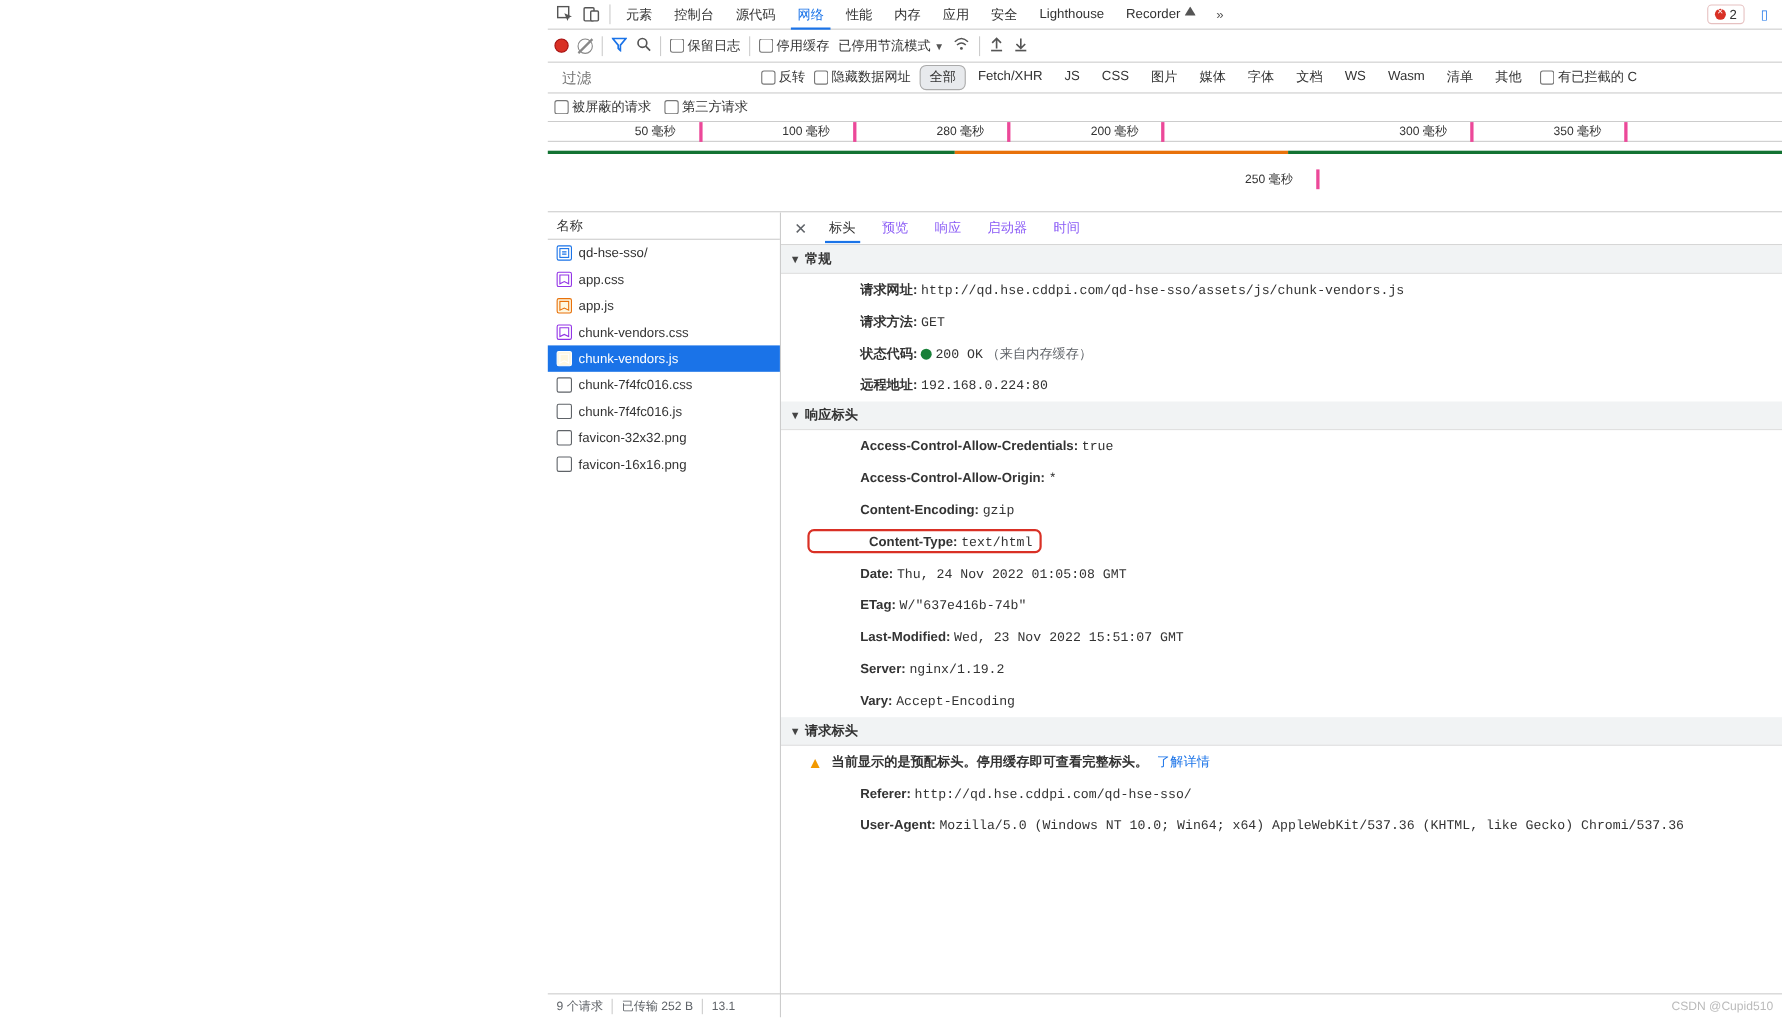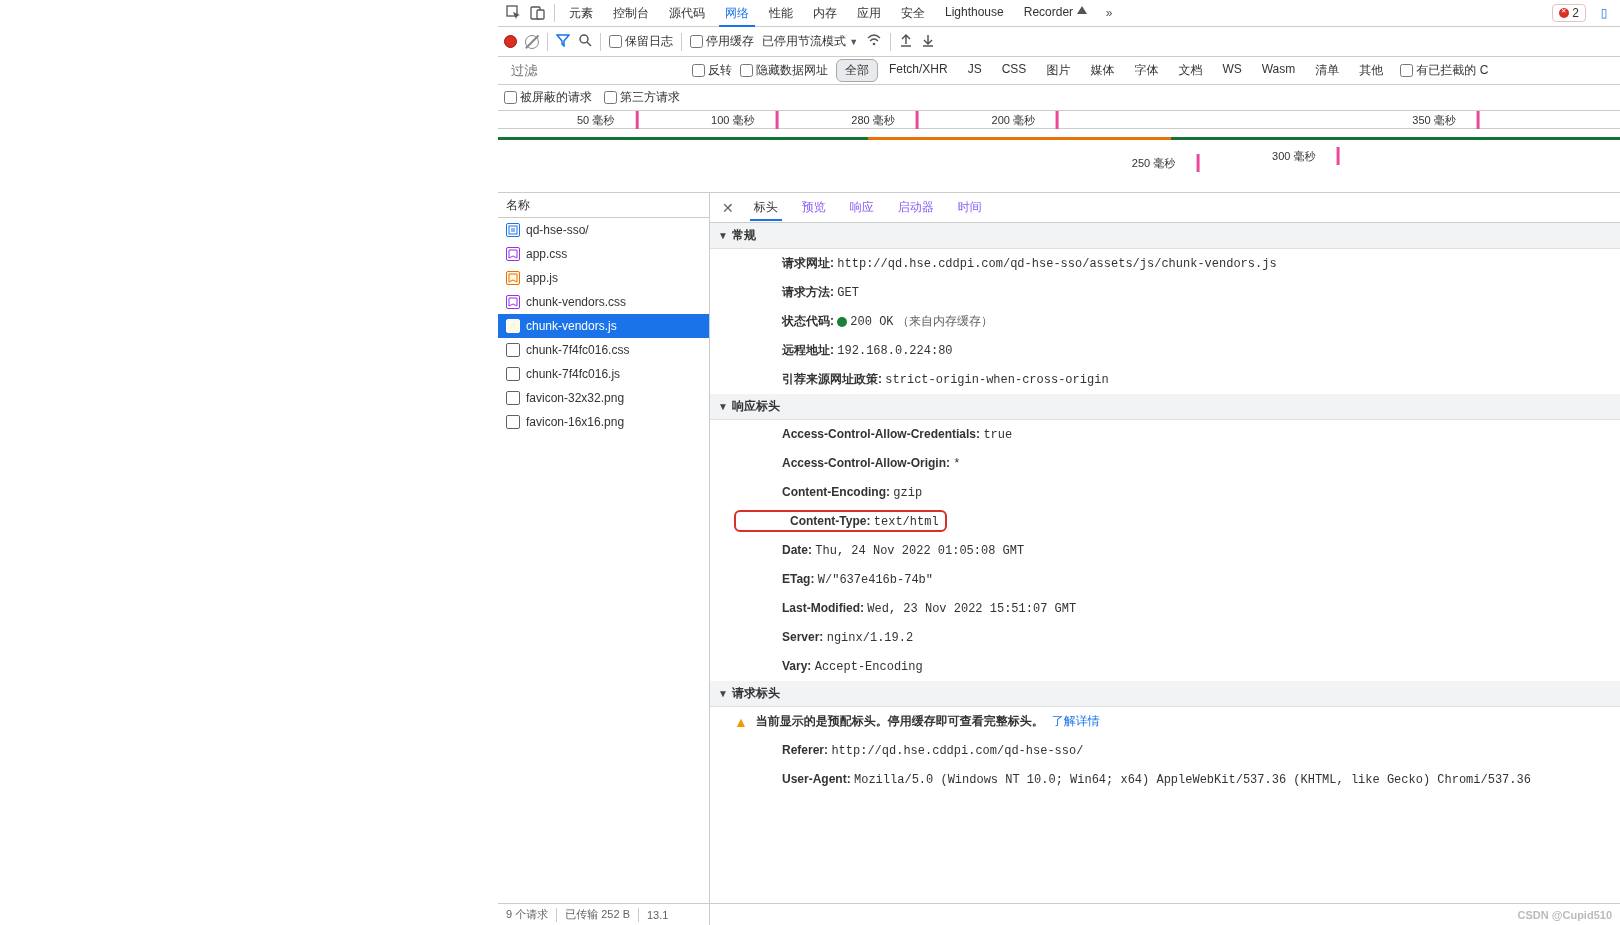--- a/index.html
+++ b/index.html
@@ -70,21 +70,21 @@
 .kv .mono { font-family: Consolas, "Courier New", monospace; }
 .status-dot { display:inline-block; width:10px; height:10px; border-radius:50%; background:#188038; margin-right:3px; vertical-align:middle; }
 .highlight-box { display:inline; border:2px solid #d93025; border-radius:6px; padding:2px 6px; }
 .warn-row { padding:6px 0 6px 24px; display:flex; align-items:center; gap:8px; }
 .warn-triangle { color:#f29900; font-size:14px; }
 .link { color:#1a73e8; cursor:pointer; }
 
 .statusbar { position:absolute; left:0; right:0; bottom:0; height:22px; border-top:1px solid #ccc; padding:2px 8px; font-size:11px; color:#5f6368; display:flex; align-items:center; gap:8px; white-space:nowrap; overflow:hidden; }
 .statusbar .sep { width:1px; height:14px; background:#ccc; }
 .statusbar .spacer { flex:1; }
-.watermark { color:#bbb;font-weight:bold; }
+.watermark { color:#bbb; }
 </style>
 </head>
 <body>
 
 <div class="main-area">
 
   <div class="toolbar1">
     <div class="icon-btn">
         <svg width="16" height="16" viewBox="0 0 16 16">
           <rect x="1" y="1" width="10" height="10" fill="none" stroke="#555" stroke-width="1.3"></rect>
@@ -198,21 +198,21 @@
       </label>
   </div>
 
   <div class="timeline">
     <div class="ticks" id="ticks">
         <div class="tick" style="left: 12.5%;">50 毫秒</div>
         <div class="tick" style="left: 25%;">100 毫秒</div>
         <div class="tick" style="left: 37.5%;">280 毫秒</div>
         <div class="tick" style="left: 50%;">200 毫秒</div>
         <div class="tick" style="left: 62.5%; margin-top: 43px;">250 毫秒</div>
-        <div class="tick" style="left: 75%; margin-top: 36px;">300 毫秒</div>
+        <div class="tick" style="left: 75%;">300 毫秒</div>
         <div class="tick" style="left: 87.5%;">350 毫秒</div>
       </div>
     <div class="bar b1"></div>
     <div class="bar b2"></div>
     <div class="bar b3"></div>
   </div>
 
   <div class="content">
     <div class="reqlist">
       <div class="hdr">名称</div>
@@ -287,21 +287,20 @@
             <div class="tab">启动器</div>
             <div class="tab">时间</div>
           </div>
       </div>
       <div class="pane" id="pane">
           <div class="section-hdr"><span class="arrow">▼</span>常规</div>
           <div class="kv"><b>请求网址:</b> <span class="mono">http://qd.hse.cddpi.com/qd-hse-sso/assets/js/chunk-vendors.js</span></div>
           <div class="kv"><b>请求方法:</b> <span class="mono">GET</span></div>
           <div class="kv"><b>状态代码:</b> <span class="status-dot"></span><span class="mono">200 OK</span> <span style="color:#5f6368">（来自内存缓存）</span></div>
           <div class="kv"><b>远程地址:</b> <span class="mono">192.168.0.224:80</span></div>
-          <div class="kv"><b>引荐来源网址政策:</b> <span class="mono">strict-origin-when-cross-origin</span></div>
           <div class="section-hdr"><span class="arrow">▼</span>响应标头</div>
           <div class="kv"><b>Access-Control-Allow-Credentials:</b> <span class="mono">true</span></div>
           <div class="kv"><b>Access-Control-Allow-Origin:</b> <span class="mono">*</span></div>
           <div class="kv"><b>Content-Encoding:</b> <span class="mono">gzip</span></div>
           <div class="kv"><span class="highlight-box"><b>Content-Type:</b> <span class="mono">text/html</span></span></div>
           <div class="kv"><b>Date:</b> <span class="mono">Thu, 24 Nov 2022 01:05:08 GMT</span></div>
           <div class="kv"><b>ETag:</b> <span class="mono">W/"637e416b-74b"</span></div>
           <div class="kv"><b>Last-Modified:</b> <span class="mono">Wed, 23 Nov 2022 15:51:07 GMT</span></div>
           <div class="kv"><b>Server:</b> <span class="mono">nginx/1.19.2</span></div>
           <div class="kv"><b>Vary:</b> <span class="mono">Accept-Encoding</span></div>

